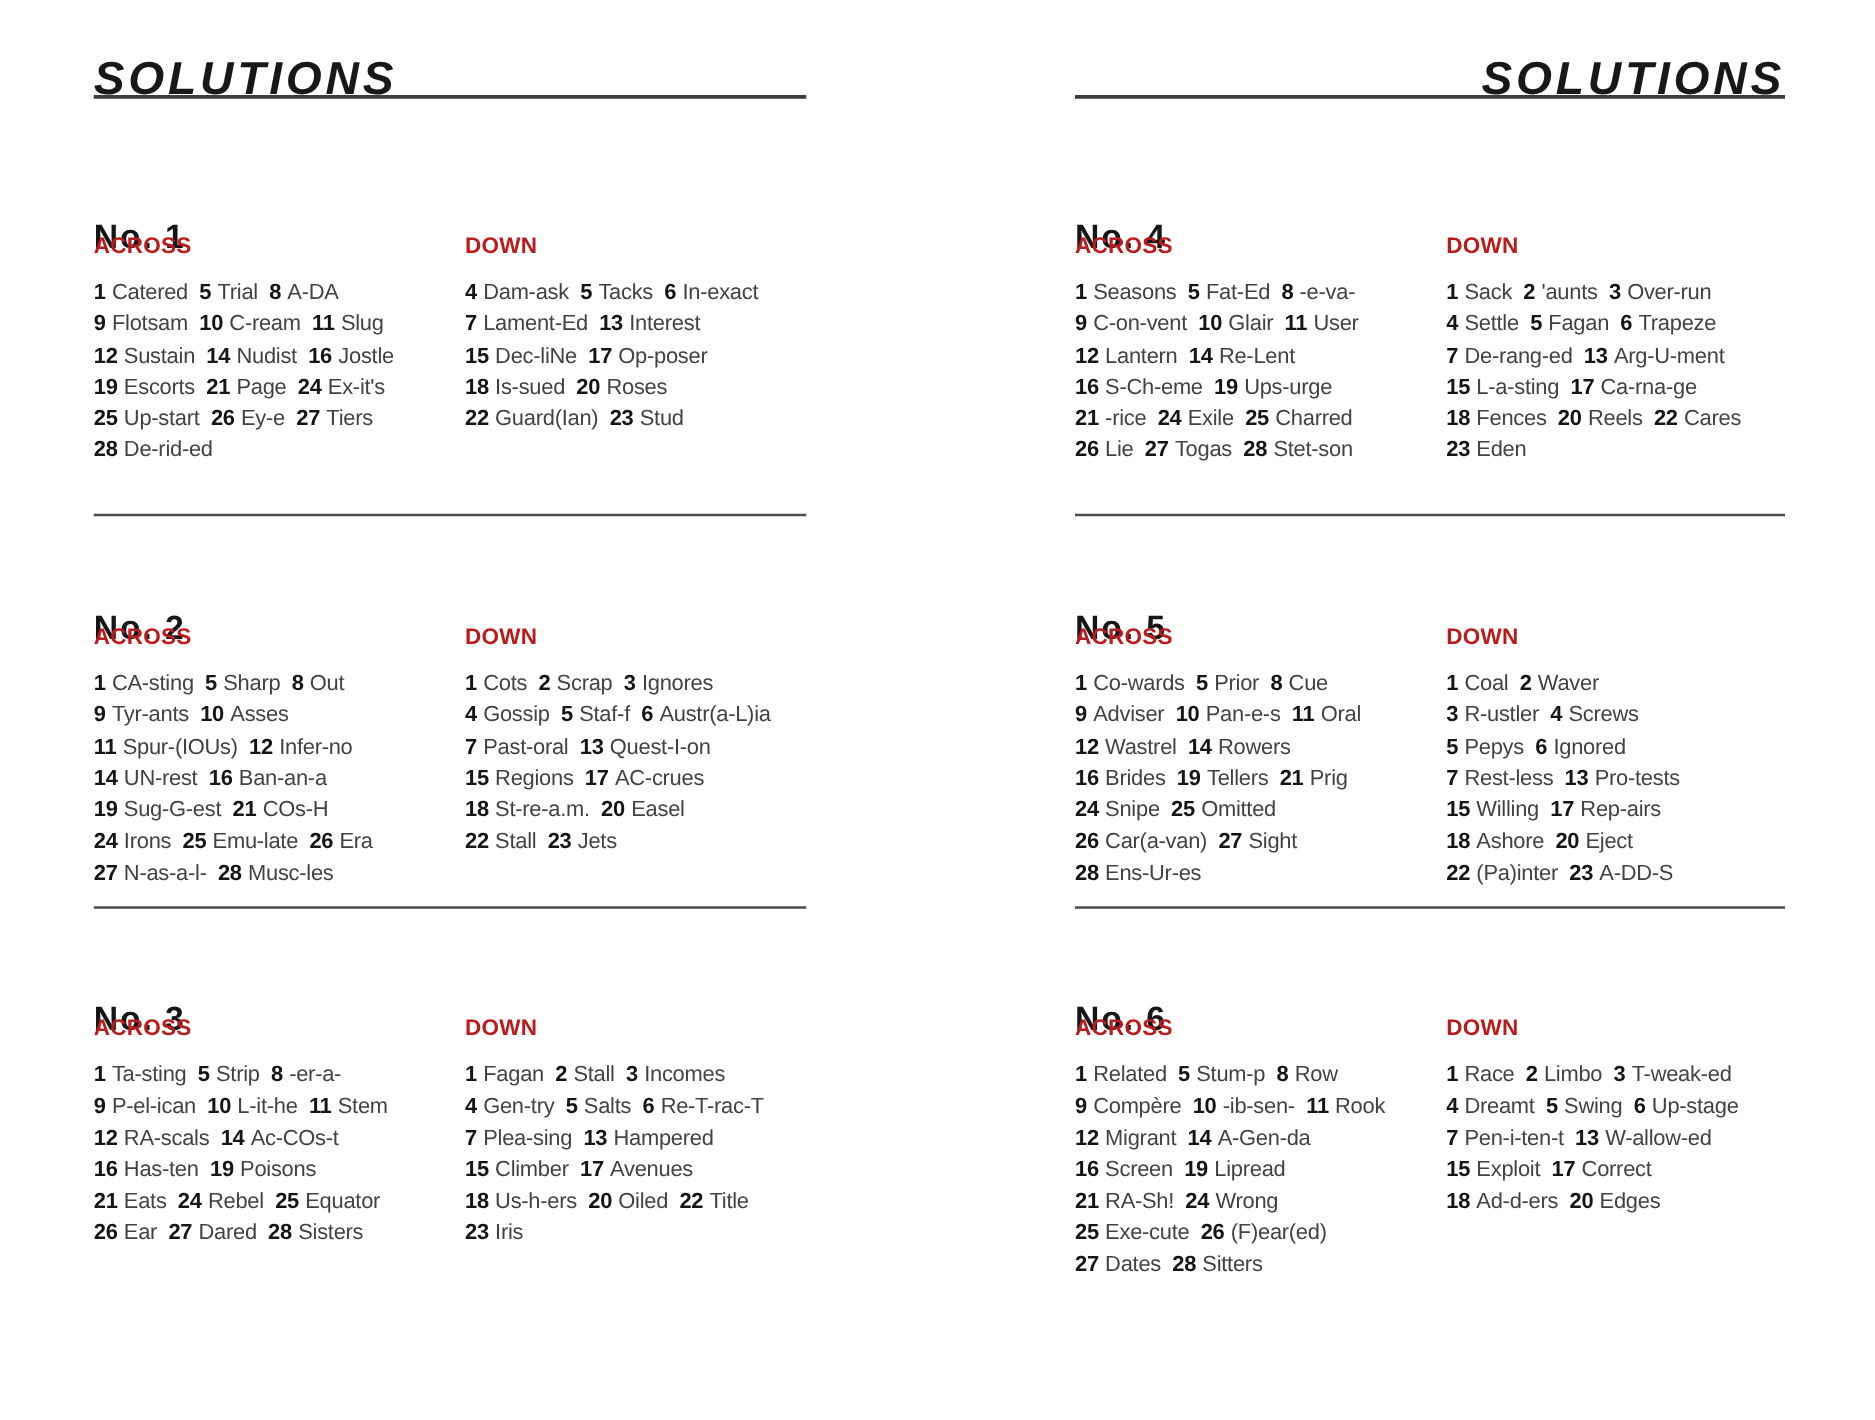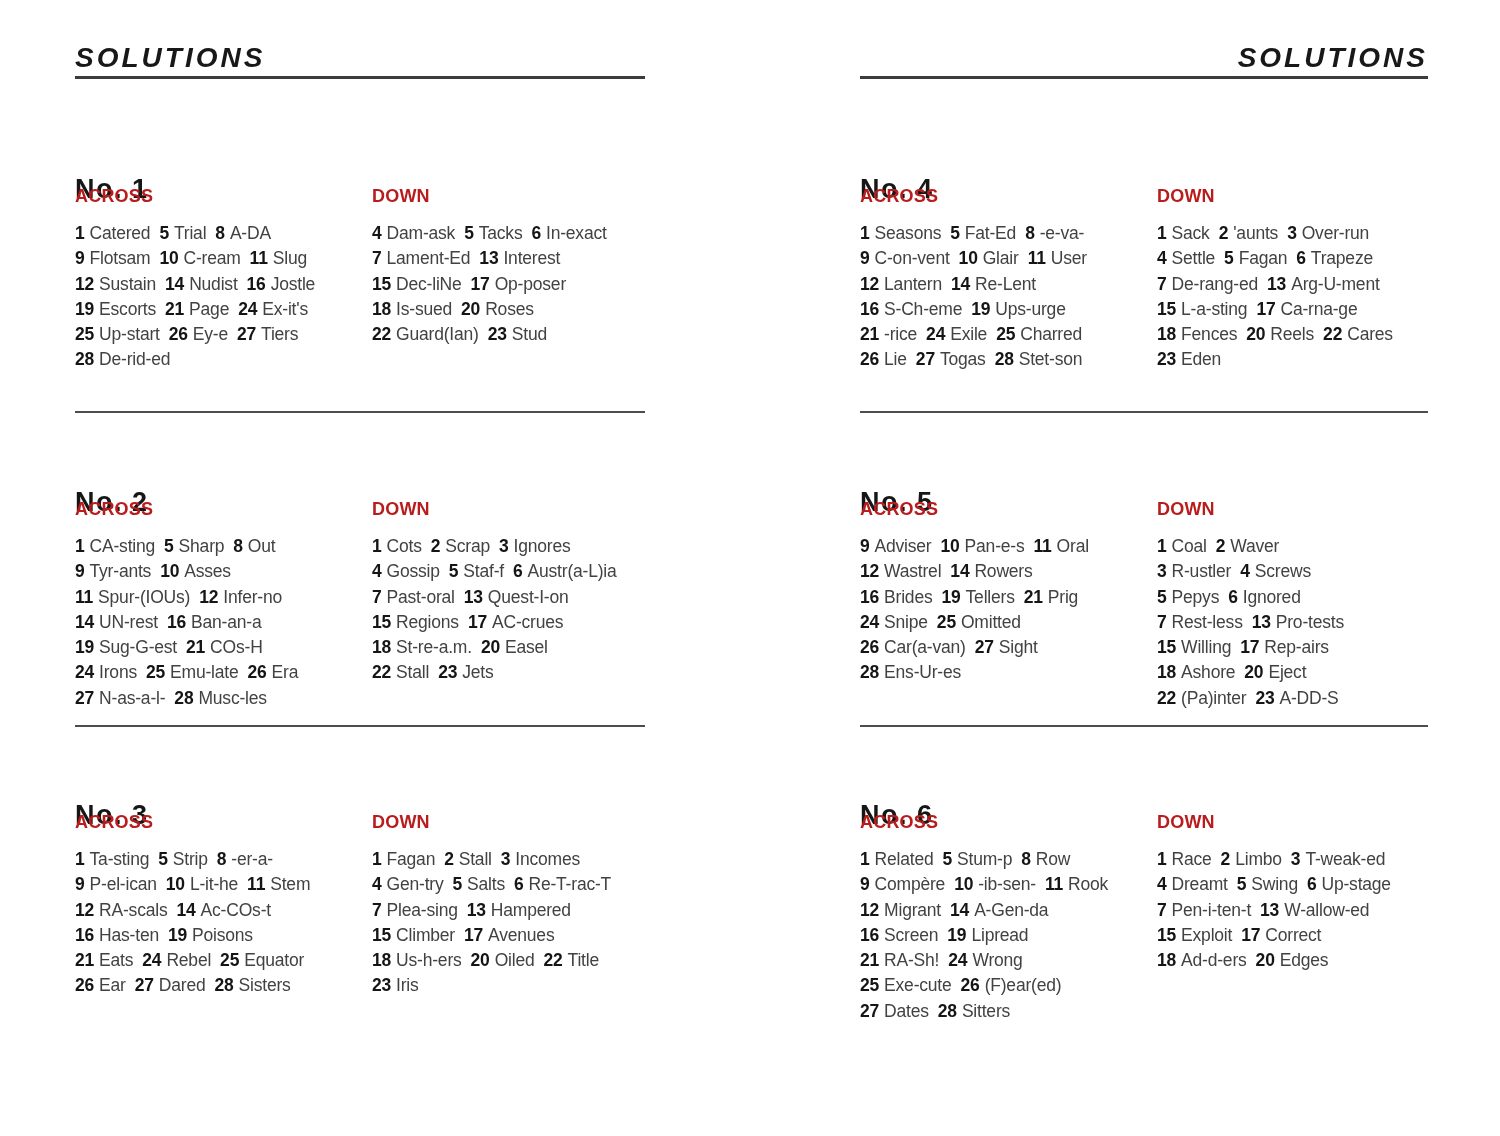--- a/index.html
+++ b/index.html
@@ -11,21 +11,21 @@
     position: relative;
     width: 1500px;
     height: 1136px;
     background: #ffffff;
     font-family: "Liberation Sans", "DejaVu Sans", sans-serif;
     overflow: hidden;
   }
   .page-title {
     position: absolute;
     top: 42px;
-    font-size: 28px;
+    font-size: 37px;
     font-weight: 800;
     font-style: italic;
     letter-spacing: 3px;
     color: #181818;
   }
   .page-title.left  { left: 75px; }
   .page-title.right { right: 72px; text-align: right; }
   .rule {
     position: absolute;
     height: 3px;
@@ -196,20 +196,21 @@
             <div class="entry-line"><span class="entry-pair"><span class="entry-num">23</span><span class="entry-word">Eden</span></span></div>
           </div>
     </div>
   </section>
 
   <section class="puzzle" style="top: 453px; left: 860px;">
     <h2 class="puzzle-title">No. 5</h2>
     <div class="col across">
       <div class="col-label">ACROSS</div>
       <div class="entries">
+            <div class="entry-line"><span class="entry-pair"><span class="entry-num">1</span><span class="entry-word">Co-wards</span></span><span class="entry-pair"><span class="entry-num">5</span><span class="entry-word">Prior</span></span><span class="entry-pair"><span class="entry-num">8</span><span class="entry-word">Cue</span></span></div>
             <div class="entry-line"><span class="entry-pair"><span class="entry-num">9</span><span class="entry-word">Adviser</span></span><span class="entry-pair"><span class="entry-num">10</span><span class="entry-word">Pan-e-s</span></span><span class="entry-pair"><span class="entry-num">11</span><span class="entry-word">Oral</span></span></div>
             <div class="entry-line"><span class="entry-pair"><span class="entry-num">12</span><span class="entry-word">Wastrel</span></span><span class="entry-pair"><span class="entry-num">14</span><span class="entry-word">Rowers</span></span></div>
             <div class="entry-line"><span class="entry-pair"><span class="entry-num">16</span><span class="entry-word">Brides</span></span><span class="entry-pair"><span class="entry-num">19</span><span class="entry-word">Tellers</span></span><span class="entry-pair"><span class="entry-num">21</span><span class="entry-word">Prig</span></span></div>
             <div class="entry-line"><span class="entry-pair"><span class="entry-num">24</span><span class="entry-word">Snipe</span></span><span class="entry-pair"><span class="entry-num">25</span><span class="entry-word">Omitted</span></span></div>
             <div class="entry-line"><span class="entry-pair"><span class="entry-num">26</span><span class="entry-word">Car(a-van)</span></span><span class="entry-pair"><span class="entry-num">27</span><span class="entry-word">Sight</span></span></div>
             <div class="entry-line"><span class="entry-pair"><span class="entry-num">28</span><span class="entry-word">Ens-Ur-es</span></span></div>
           </div>
     </div>
     <div class="col down">
       <div class="col-label">DOWN</div>

